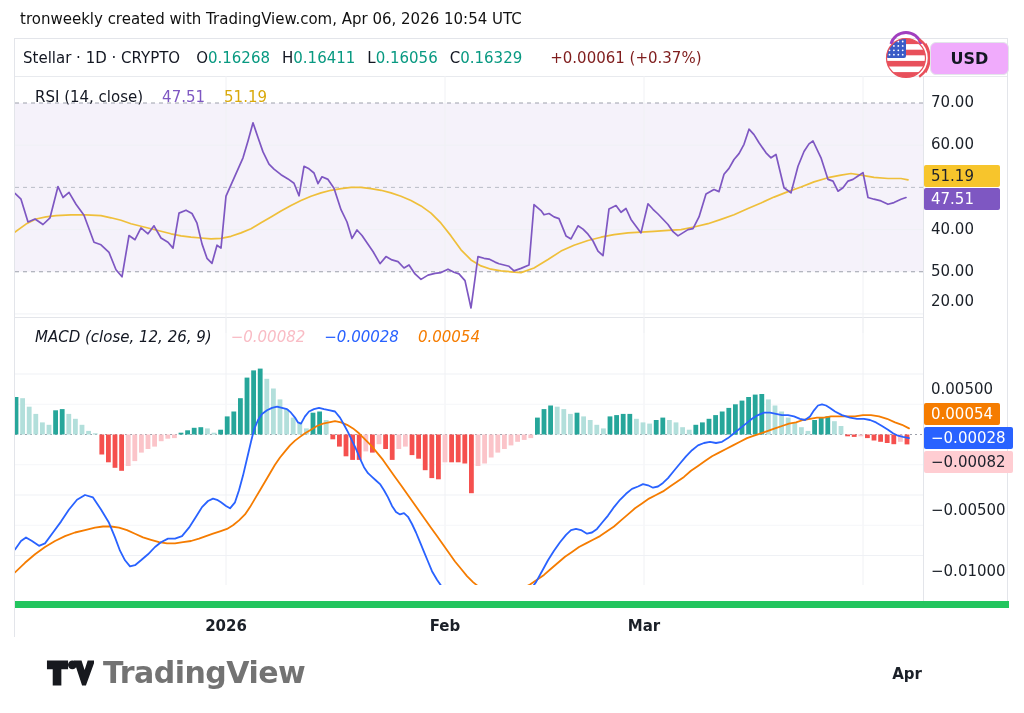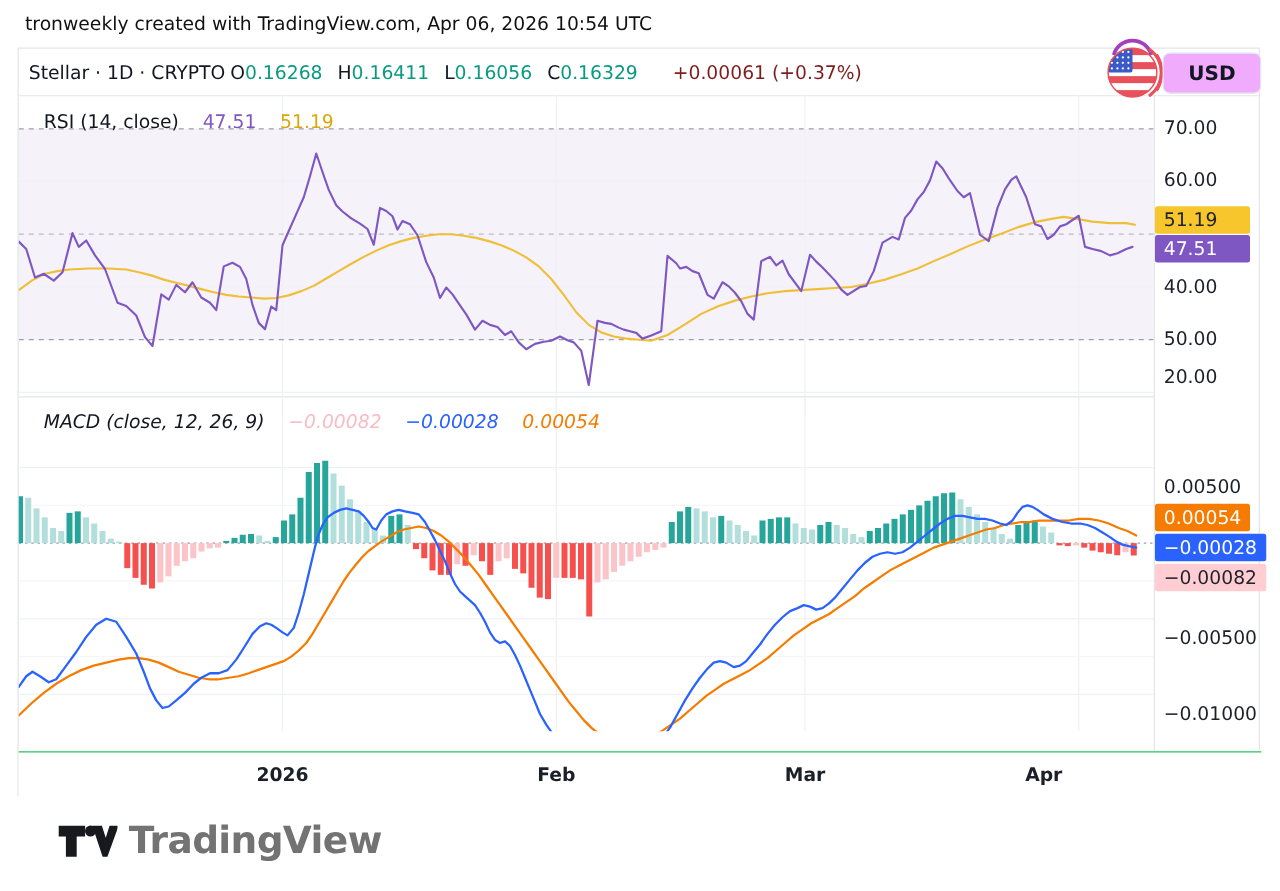--- a/index.html
+++ b/index.html
@@ -4,21 +4,21 @@
 <style>
   html,body{margin:0;padding:0;background:#ffffff;}
   body{width:1024px;height:713px;position:relative;overflow:hidden;
        font-family:"DejaVu Sans","Liberation Sans",sans-serif;color:#131722;}
   .page-title{position:absolute;left:20px;top:10px;font-size:15px;color:#111;white-space:nowrap;}
   .widget{position:absolute;left:14px;top:38px;width:994px;height:599px;
           border:1px solid #E3E5EA;box-sizing:border-box;background:#fff;}
   .symbol-row{position:absolute;left:0;top:0;width:100%;height:37px;
               border-bottom:1px solid #E8EAEE;display:flex;align-items:center;
               font-size:15px;white-space:nowrap;}
-  .symbol-row .sym{margin-left:8px;margin-right:4px;}
+  .symbol-row .sym{margin-left:8px;margin-right:16px;}
   .ohlc-item{margin-right:12px;}
   .ohlc-item b{font-weight:400;color:#131722;}
   .ohlc-item i{font-style:normal;color:#089981;}
   .chg{color:#7f1d1d;margin-left:16px;}
   .pane{position:absolute;left:0;width:908px;}
   #rsi-pane{top:37px;height:257px;}
   #macd-pane{top:278px;height:268px;border-top:1px solid #E3E5EA;box-sizing:border-box;font-style:italic;}
   .pane svg{position:absolute;left:0;top:0;}
   #macd-pane svg{top:-1px;}
   .pane-title{position:absolute;left:8px;z-index:3;font-size:15px;white-space:nowrap;}
@@ -29,21 +29,21 @@
   .v-yellow{color:#D9A90C;}
   .v-pink{color:#F9BCC5;}
   .v-blue{color:#2962FF;}
   .v-orange{color:#F57C00;}
   .price-scale{position:absolute;left:908px;top:37px;width:86px;height:525px;
                border-left:1px solid #E3E5EA;box-sizing:border-box;}
   .axis-label{position:absolute;left:7px;font-size:15px;color:#1B2028;white-space:nowrap;}
   .scale-badge{position:absolute;left:0;height:22px;line-height:22px;padding:0 7px;
                font-size:15px;border-radius:2px;white-space:nowrap;min-width:62px;}
   .time-axis{position:absolute;left:0;top:562px;width:994px;height:37px;
-             border-top:1px solid #22c55e;box-sizing:border-box;background:#fff;}
+             border-top:7px solid #22c55e;box-sizing:border-box;background:#fff;}
   .time-label{position:absolute;top:9px;font-size:15px;font-weight:600;color:#1B2028;
               transform:translateX(-50%);white-space:nowrap;}
   .currency-chip{position:absolute;left:930px;top:42px;width:77px;height:31px;
                  border:1px solid #E3E5EA;border-radius:6px;background:#f0abfc;
                  display:flex;align-items:center;justify-content:center;
                  font-size:16px;font-weight:600;color:#131722;z-index:5;}
   #flag-svg{position:absolute;left:882px;top:26px;z-index:4;}
   .tv-logo{position:absolute;left:46px;top:655px;display:flex;align-items:center;gap:9px;}
   .tv-logo .wordmark{font-size:30px;font-weight:700;color:#737373;letter-spacing:-0.5px;}
 </style>
@@ -254,21 +254,21 @@
       <div class="scale-badge" style="top: 112px; background: rgb(126, 87, 194); color: rgb(255, 255, 255);">47.51</div>
       <div class="scale-badge" style="top: 327px; background: rgb(245, 124, 0); color: rgb(255, 255, 255);">0.00054</div>
       <div class="scale-badge" style="top: 351px; background: rgb(41, 98, 255); color: rgb(255, 255, 255);">−0.00028</div>
       <div class="scale-badge" style="top: 375px; background: rgb(255, 205, 210); color: rgb(30, 34, 45);">−0.00082</div>
     </div>
 
   <div class="time-axis" id="time-axis">
       <div class="time-label" style="left: 211px;">2026</div>
       <div class="time-label" style="left: 430px;">Feb</div>
       <div class="time-label" style="left: 629px;">Mar</div>
-      <div class="time-label" style="left: 820px;">Apr</div>
+      <div class="time-label" style="left: 892px; margin-top: 48px;">Apr</div>
     </div>
 
 </div>
 
 <svg id="flag-svg" width="52" height="62" viewBox="882 26 52 62">
     <path d="M 891 44 A 15.5 15.5 0 0 1 921 44" fill="none" stroke="#A13FBF" stroke-width="3"></path>
     <path d="M 919.2 39.2 A 23 23 0 0 1 919.2 76.8" fill="none" stroke="#E8505B" stroke-width="2.4"></path>
     <path d="M 925.5 43.5 A 27.5 27.5 0 0 1 925.5 72.5" fill="none" stroke="#E8505B" stroke-width="2"></path>
     <clipPath id="flagClip">
       <circle cx="906" cy="58" r="19.5"></circle>

